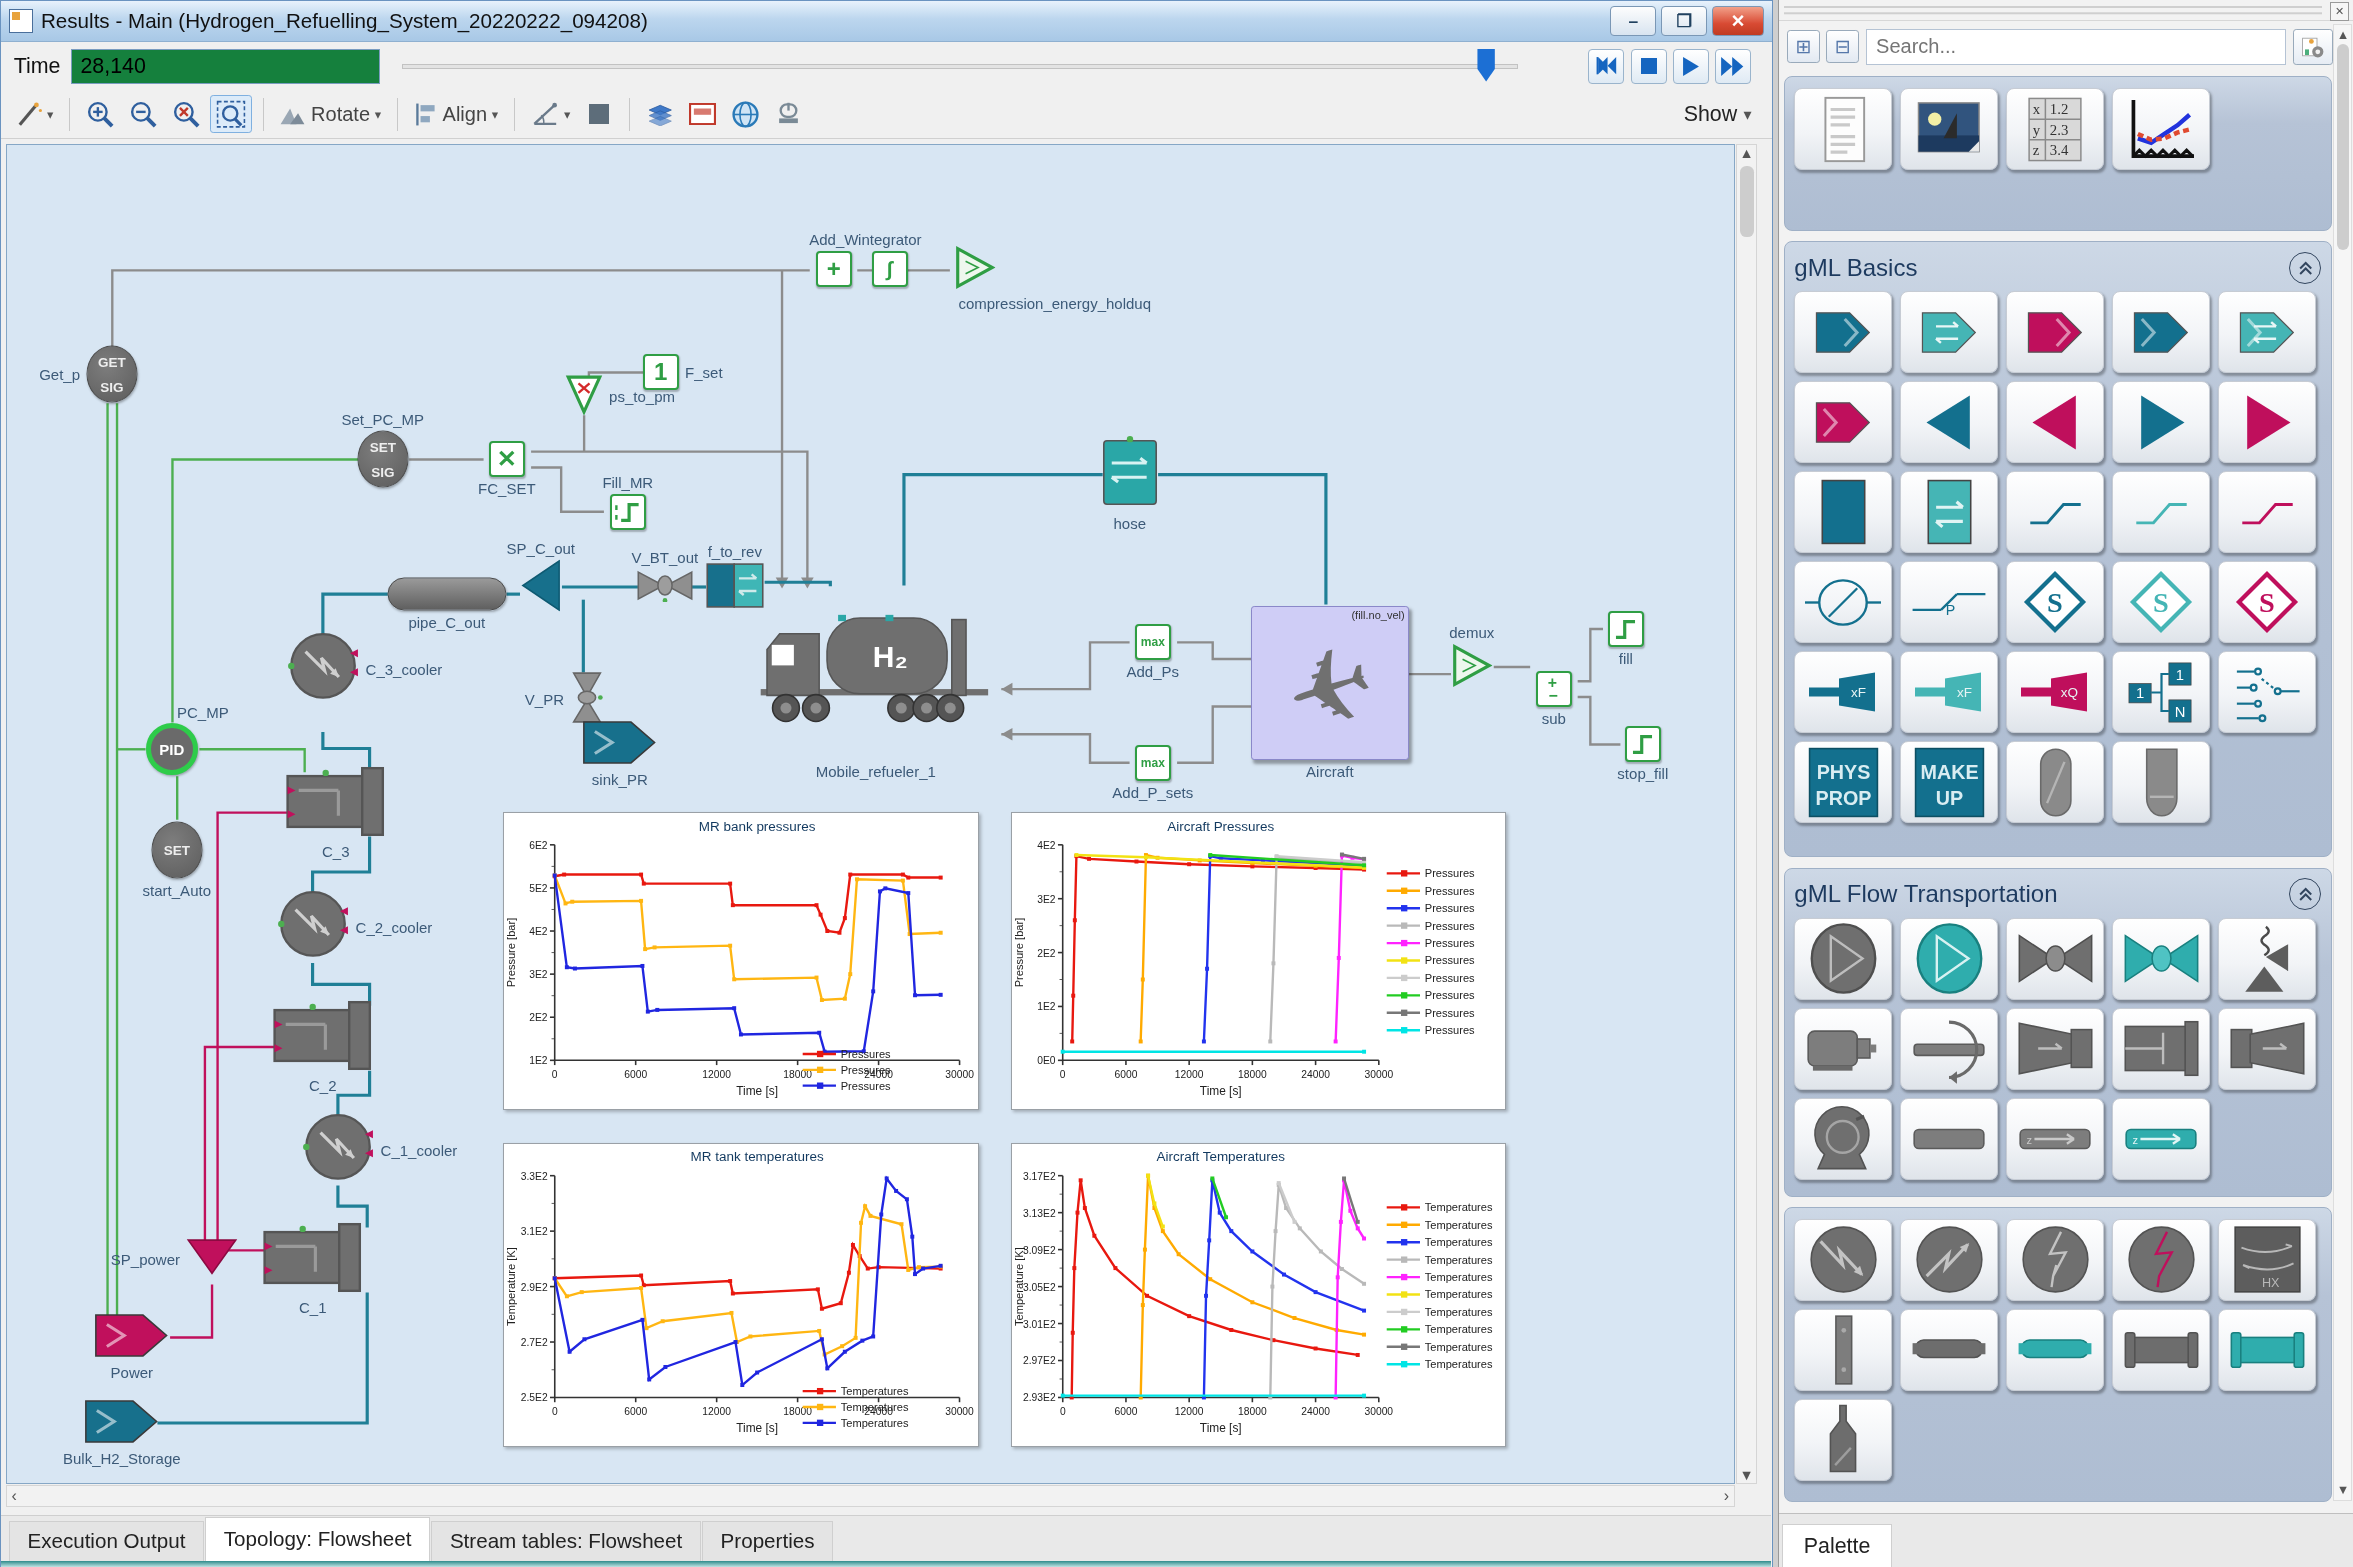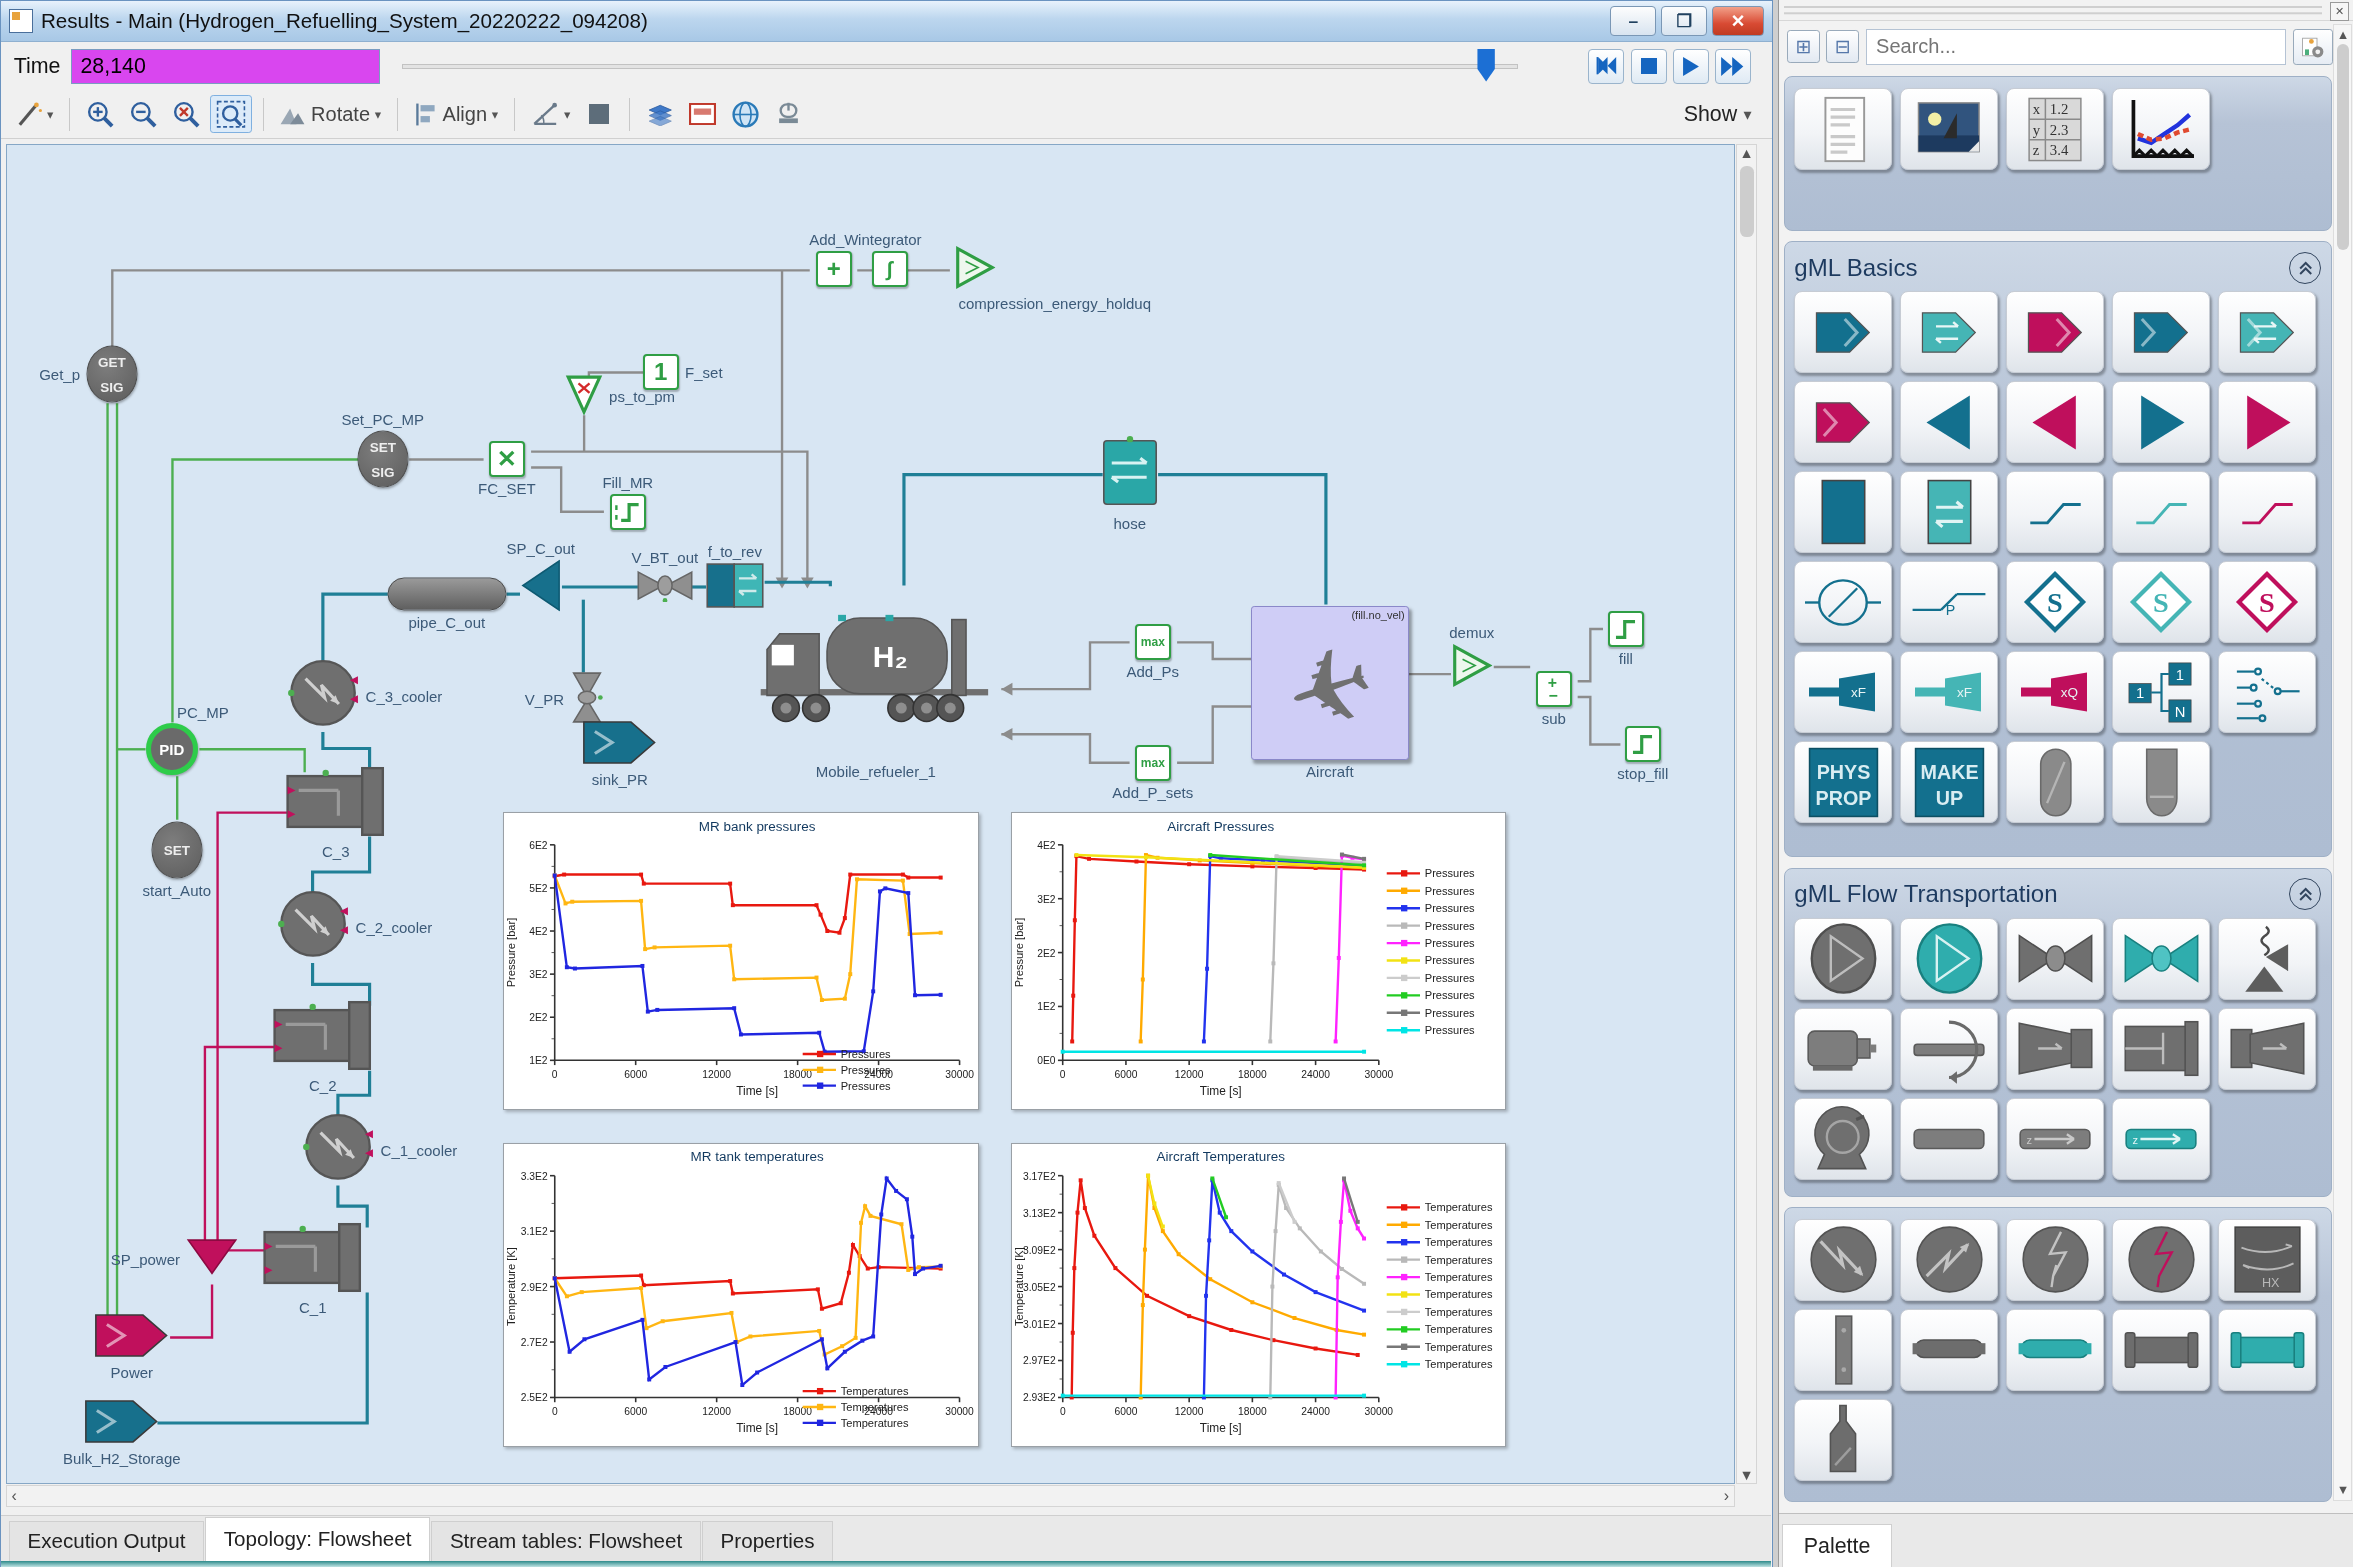--- a/index.html
+++ b/index.html
@@ -9,21 +9,21 @@
   #title-bar{height:41px;background:linear-gradient(#e8f2fc,#bcd6ee 45%,#a8c8e6);display:flex;align-items:center;padding:0 8px;border-bottom:0.8px solid #8fb0d0;}
   #title-icon{width:24px;height:24px;margin-right:8px;background:#fff;border:1.6px solid #4a6f9b;position:relative;}
   #title-icon:after{content:"";position:absolute;left:2.4px;top:2.4px;width:8px;height:8px;background:#e8a33d;}
   #title-text{font-size:20.6px;color:#111;}
   #win-buttons{margin-left:auto;display:flex;gap:4.8px;}
   .winbtn{width:46px;height:30px;border:0.8px solid #7a97b5;border-radius:4px;background:linear-gradient(#fdfdfd,#d8e4f0);display:flex;align-items:center;justify-content:center;font-size:17.4px;color:#20415f;font-weight:bold;}
   .winbtn.close{background:linear-gradient(#f2a089,#d84a33 60%,#c03b22);color:#fff;width:52px;}
   
   #time-row{height:48px;display:flex;align-items:center;padding:0 12.7px;gap:11px;background:#f0f0f0;}
   #time-label{font-size:21.4px;color:#111;}
-  #time-input{width:309px;height:35px;border:1.6px solid #7a9cc0;background:#d946ef;font-size:21.4px;padding:0 8px;font-family:"Liberation Sans",sans-serif;}
+  #time-input{width:309px;height:35px;border:1.6px solid #7a9cc0;background:#15803d;font-size:21.4px;padding:0 8px;font-family:"Liberation Sans",sans-serif;}
   #time-slider{position:relative;flex:1;height:35px;margin:0 11px;}
   #slider-track{position:absolute;left:0;right:48px;top:15px;height:5.5px;background:#e3e3e3;border:0.8px solid #c2c2c2;}
   #slider-pin{position:absolute;left:1075px;top:0;width:17.4px;height:33px;background:#1c6fd4;clip-path:polygon(0 0,100% 0,100% 62%,50% 100%,0 62%);}
   #playback{display:flex;gap:6.3px;margin-right:8px;}
   .pbtn{width:36px;height:35px;border:0.8px solid #9ab4cc;border-radius:4px;background:linear-gradient(#ffffff,#dfeaf4);display:flex;align-items:center;justify-content:center;}
   .pbtn svg{display:block;}
   
   #toolbar{height:49px;display:flex;align-items:center;padding:0 9.5px;gap:4.8px;background:#f0f0f0;border-bottom:0.8px solid #d0d0d0;}
   .tb-sep{width:0.8px;height:33px;background:#c8c8c8;margin:0 6.3px;}
   .tb-btn{height:38px;min-width:38px;display:flex;align-items:center;justify-content:center;gap:4.8px;border-radius:3.2px;padding:0 4.8px;}
@@ -456,21 +456,21 @@
           <div class="node" style="left: 165px; top: 604px;">
             <div class="pid">PID</div>
             <span class="node-label lab-aboveright">PC_MP</span>
           </div>
           <div class="node" style="left: 170px; top: 705px;">
             <div class="scircle">
               <span>SET</span>
             </div>
             <span class="node-label lab-below">start_Auto</span>
           </div>
-          <div class="node" style="left: 316px; top: 551px;"><svg width="73" height="73" viewBox="0 0 92 92">
+          <div class="node" style="left: 316px; top: 524px;"><svg width="73" height="73" viewBox="0 0 92 92">
               <circle cx="46" cy="44" r="40" fill="#6f6f6f" stroke="#565656" stroke-width="3"></circle>
               <path d="M24,26 L48,50 L44,34 L66,58" stroke="#cfcfcf" stroke-width="4" fill="none"></path>
               <polygon points="66,58 55,54 62,47" fill="#cfcfcf"></polygon>
               <polygon points="88,28 98,23 98,33" fill="#c0105c" transform="translate(-8,0)"></polygon>
               <polygon points="88,52 98,47 98,57" fill="#c0105c" transform="translate(-8,0)"></polygon>
               <circle cx="6" cy="44" r="4" fill="#4caf50"></circle>
             </svg><span class="node-label lab-right">C_3_cooler</span></div>
           <div class="node" style="left: 329px; top: 658px;"><svg width="100" height="70" viewBox="0 0 126 88">
               <rect x="2" y="12" width="100" height="64" fill="#6f6f6f" stroke="#555" stroke-width="3"></rect>
               <rect x="96" y="2" width="26" height="84" fill="#6f6f6f" stroke="#555" stroke-width="3"></rect>

